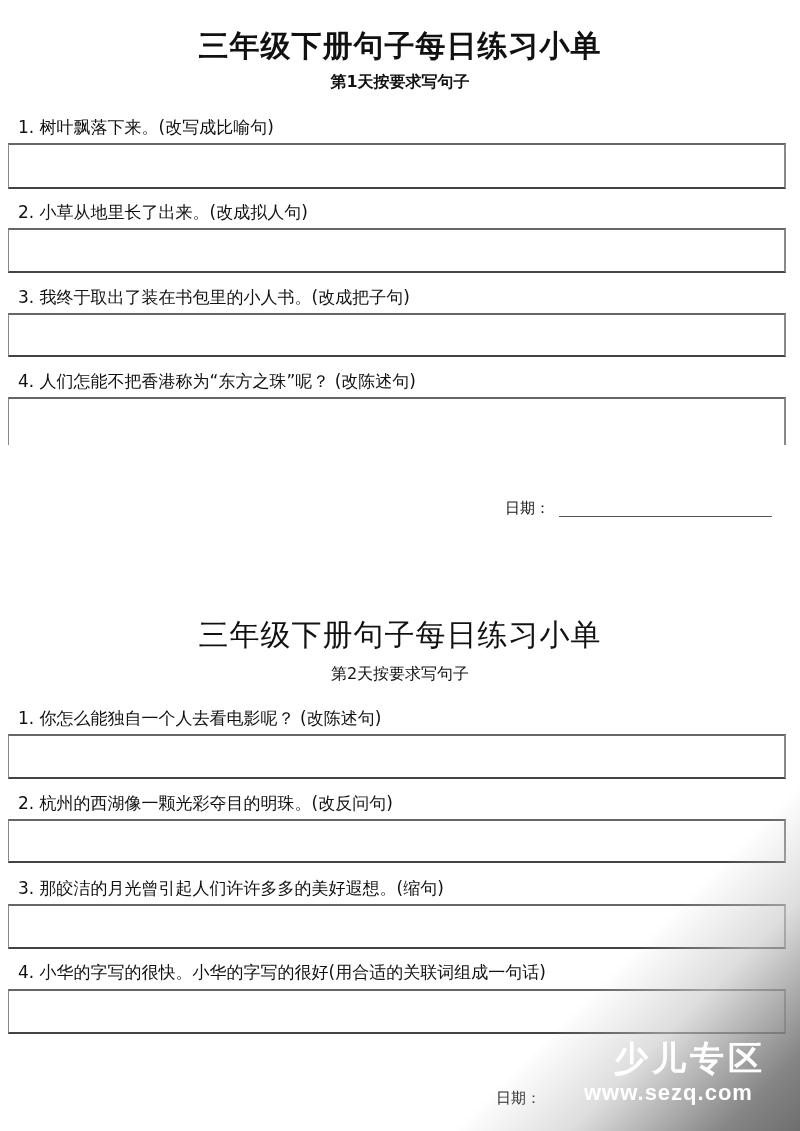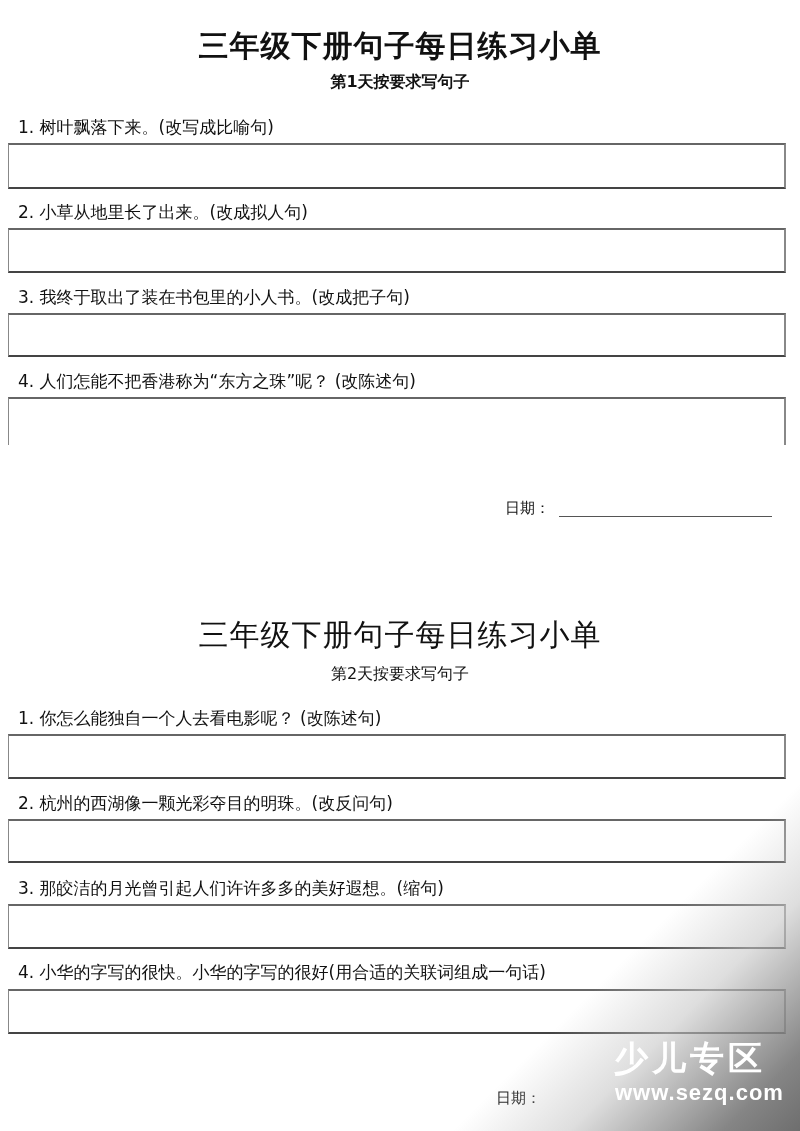--- a/index.html
+++ b/index.html
@@ -39,21 +39,20 @@
     background: linear-gradient(135deg, rgba(255,255,255,0) 0%, rgba(255,255,255,0) 82%, rgba(200,200,200,0.6) 88%, rgba(120,120,120,0.9) 96%, rgba(110,110,110,1) 100%);
   }
   .wm-cn {
     left: 614px; top: 1036px; font-size: 34px; font-weight: bold;
     color: #ffffff; letter-spacing: 4px;
   }
   .wm-url {
     left: 584px; top: 1080px; font-size: 22px; font-weight: bold;
     color: #ffffff; letter-spacing: 1px;
     font-family: "Liberation Sans", sans-serif;
-    margin-left: 31px;
   }
 </style>
 </head>
 <body>
 
 <div class="abs title bold" style="top:26px;">三年级下册句子每日练习小单</div>
 <div class="abs subtitle bold" style="top:72px;">第1天按要求写句子</div>
 
 <div class="abs question" style="top:116px;">1. 树叶飘落下来。(改写成比喻句)</div>
 <div class="abs answer-box" style="top:143px; height:46px;"></div>

